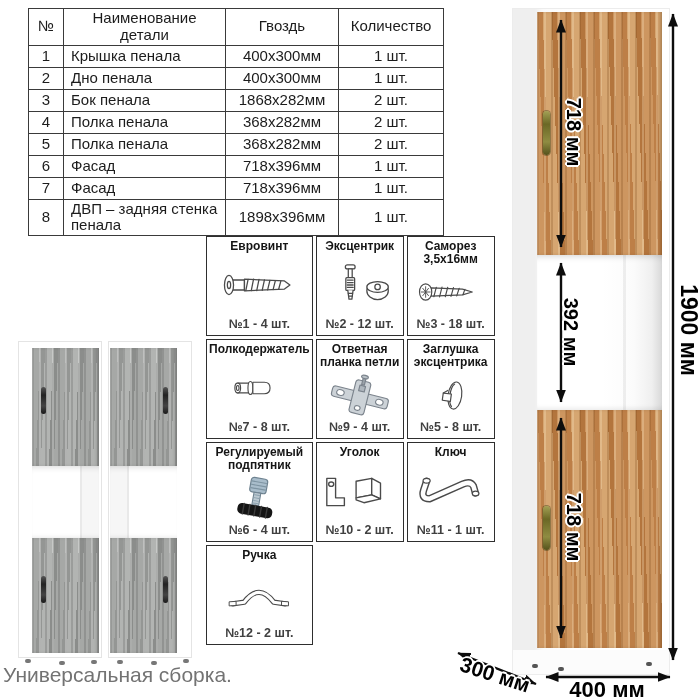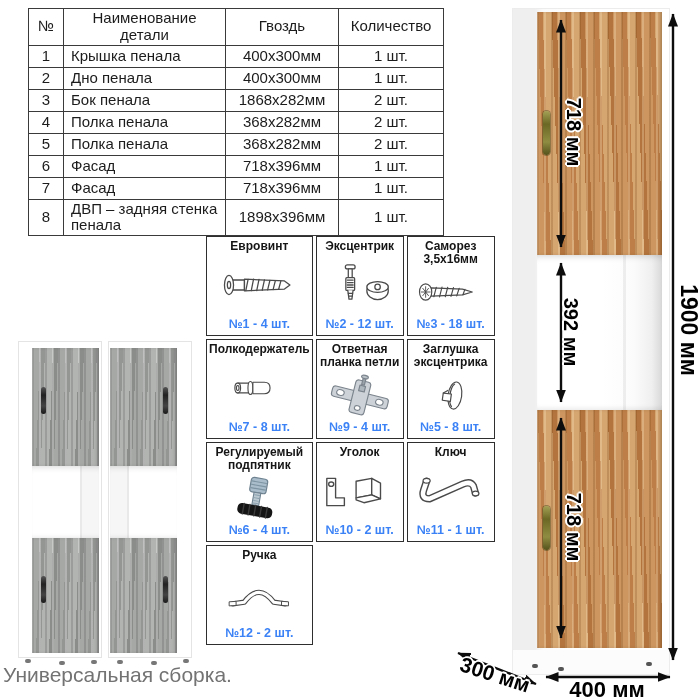--- a/index.html
+++ b/index.html
@@ -12,21 +12,21 @@
     font-weight:normal;height:19px;overflow:hidden;}
   #parts-table td.cell-name{text-align:left;padding-left:7px;}
 
   
   #hw-grid{position:absolute;left:206px;top:216px;width:272px;display:grid;
     grid-template-columns:repeat(3,1fr);gap:3px;margin-top:20px;}
   .hw-cell{border:1.7px solid #2e2e2e;height:91px;background:#fff;display:flex;
     flex-direction:column;align-items:center;justify-content:space-between;padding:3px 2px 4px;}
   .hw-title{font-weight:bold;font-size:12px;line-height:1.12;text-align:center;color:#151515;}
   .hw-icon{flex:1;display:flex;align-items:center;justify-content:center;width:100%;}
-  .hw-count{font-weight:bold;font-size:12.5px;color:#3b82f6;}
+  .hw-count{font-weight:bold;font-size:12.5px;color:#404040;}
 
   
   .oak{background:
       repeating-linear-gradient(90deg, rgba(110,60,15,.22) 0 2px, rgba(0,0,0,0) 2px 7px,
         rgba(255,235,200,.28) 7px 9px, rgba(0,0,0,0) 9px 14px),
       repeating-linear-gradient(88deg,#cd9660 0 9px,#bd7f47 9px 14px,#d6a671 14px 23px,#b3753d 23px 28px);
     box-shadow:inset -3px 0 4px -2px rgba(60,30,0,.4), inset 2px 0 3px -2px rgba(255,255,255,.5);}
   .graywood{background:
       repeating-linear-gradient(90deg, rgba(50,50,50,.18) 0 2px, rgba(0,0,0,0) 2px 7px,
         rgba(255,255,255,.28) 7px 9px, rgba(0,0,0,0) 9px 13px),

